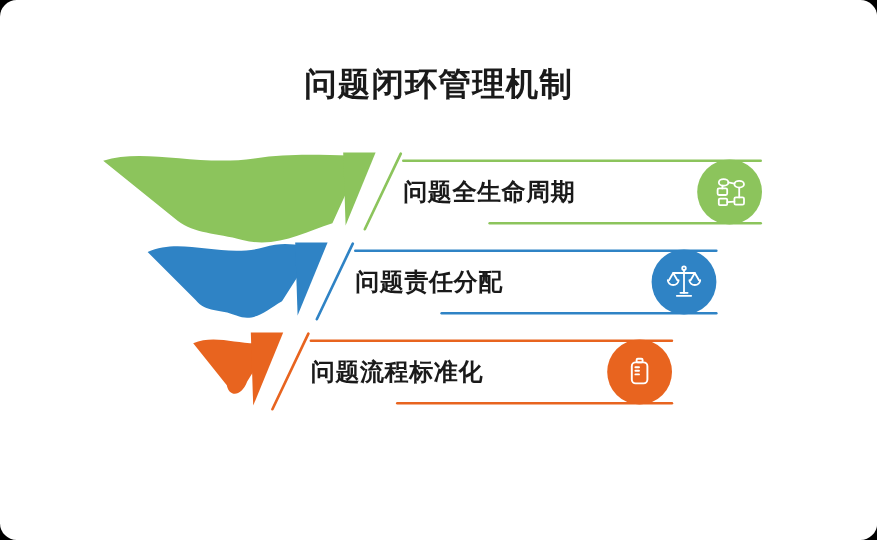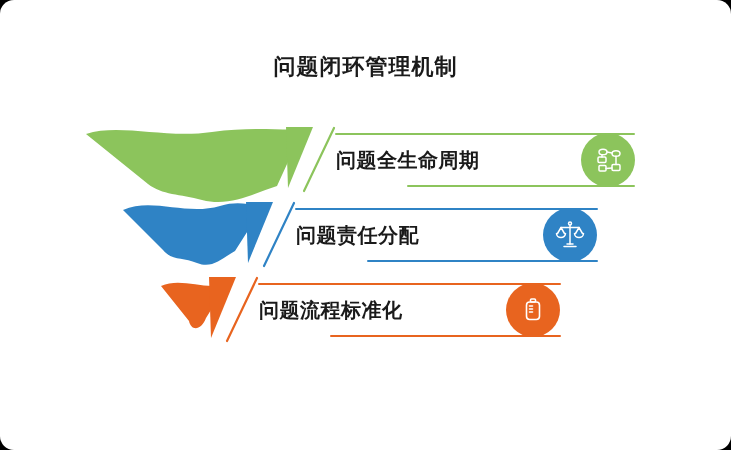--- a/index.html
+++ b/index.html
@@ -8,21 +8,21 @@
     width:731px;height:450px;
     background:#ffffff;
     border-radius:14px;
     overflow:hidden;
     font-family:"Liberation Sans","DejaVu Sans",sans-serif;
   }
   .title{
     position:absolute;
     top:52px;left:0;width:731px;
     text-align:center;
-    font-size:22px;
+    font-size:27px;
     font-weight:bold;
     letter-spacing:1px;
     color:#1a1a1a;
   }
   svg{position:absolute;top:0;left:0;}
   .banner-label{
     font-size:20px;
     font-weight:bold;
     letter-spacing:0.5px;
     fill:#1a1a1a;

